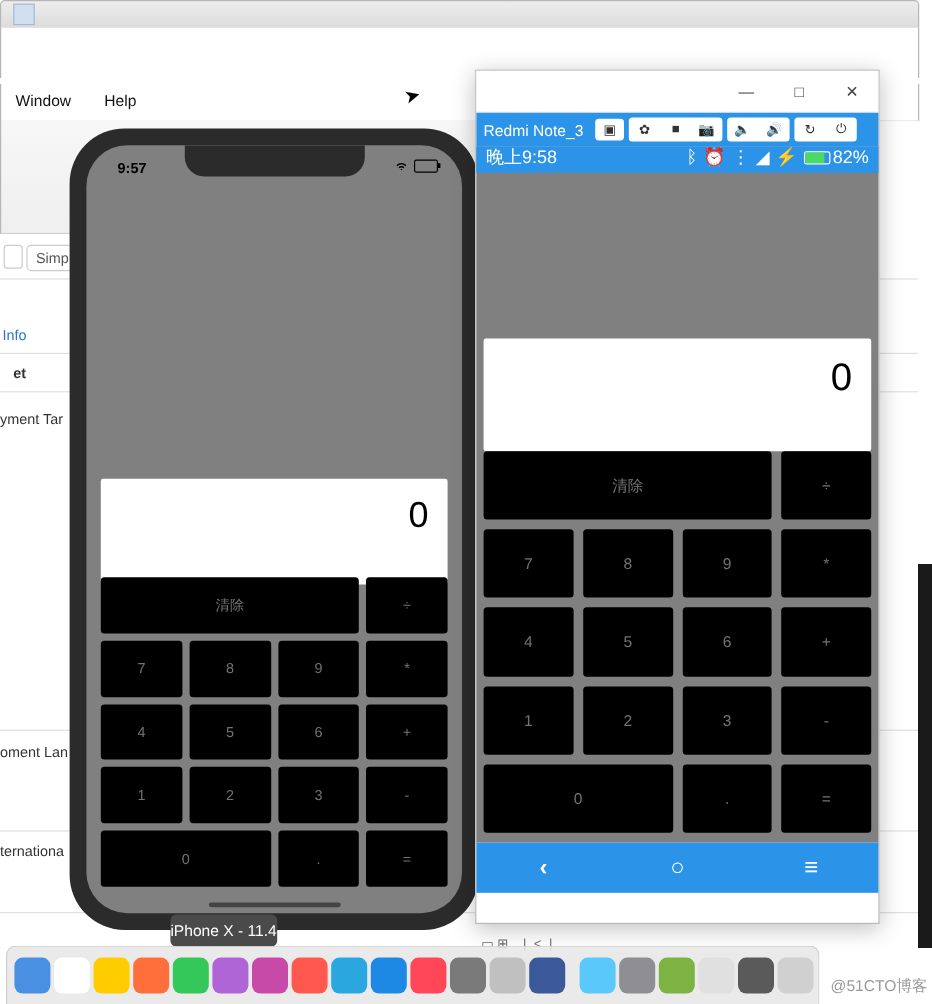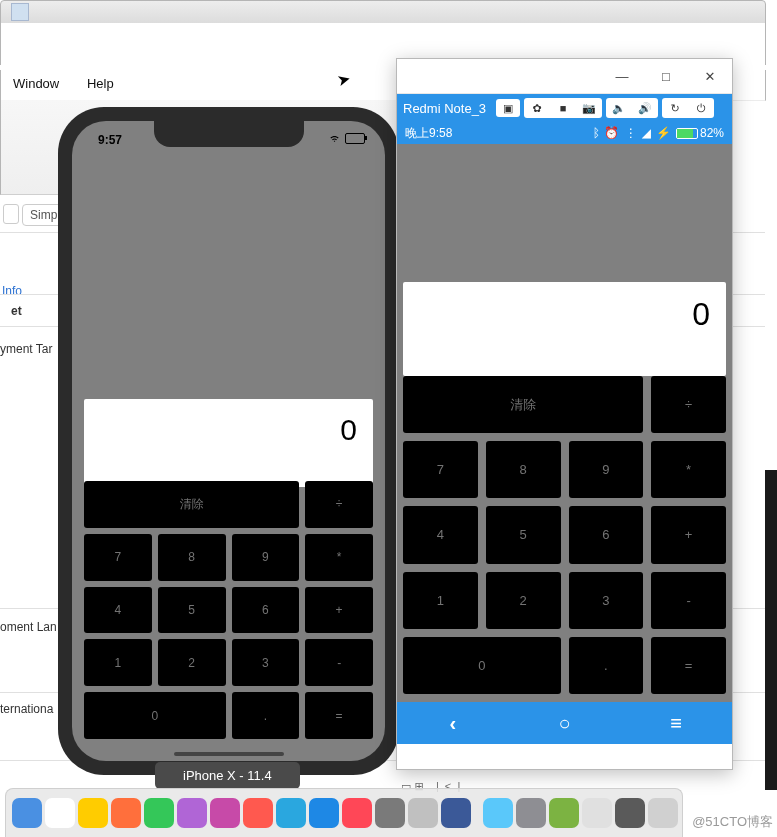--- a/index.html
+++ b/index.html
@@ -50,37 +50,37 @@
   .aw{position:absolute;left:396px;top:58px;width:335px;height:710px;background:#fff;border:1px solid #b8b8b8;box-shadow:0 4px 18px rgba(0,0,0,.25)}
   .aw-titlebar{height:34px;background:#fff;border-bottom:1px solid #e8e8e8;display:flex;justify-content:flex-end;align-items:center;gap:0}
   .aw-titlebar .tbtn{width:44px;height:34px;display:flex;align-items:center;justify-content:center;color:#444;font-size:13px}
   .aw-toolbar{height:28px;background:#2b93e8;display:flex;align-items:center;gap:4px;padding:0 6px}
   .aw-toolbar .devname{color:#fff;font-size:13px;flex:0 0 auto;margin-right:6px}
   .aw-toolbar .btn{background:#fff;border-radius:3px;height:18px;min-width:18px;padding:0 3px;display:flex;align-items:center;justify-content:center;font-size:11px;color:#333}
   .aw-toolbar .pair{display:flex;gap:2px;background:#fff;border-radius:3px;padding:1px}
   .aw-toolbar .pair .btn{background:#fff}
 
   .android-screen{position:relative;height:580px;background:#808080}
-  .and-status{height:22px;background:#2b93e8;color:#fff;font-size:12px;display:flex;align-items:center;justify-content:space-between;padding:0 8px}
+  .and-status{height:22px;background:#2b93e8;color:#fff;font-size:15px;display:flex;align-items:flex-start;justify-content:space-between;padding:0 8px}
   .and-status .r{display:flex;align-items:center;gap:5px}
   .and-batt{display:inline-flex;align-items:center;gap:2px}
   .and-batt .b{width:20px;height:9px;border:1px solid #fff;border-radius:2px;position:relative}
   .and-batt .b i{position:absolute;left:0;top:0;bottom:0;width:82%;background:#4cd964}
 
   .and-display{position:absolute;left:6px;right:6px;top:160px;height:66px;font-size:32px}
   .and-kb{position:absolute;left:6px;right:6px;top:254px;bottom:8px;grid-template-columns:repeat(4,1fr);grid-auto-rows:1fr;gap:8px}
   .and-kb .clear{grid-column:1/4}
   .and-kb .zero{grid-column:1/3}
   .and-kb .key{font-size:13px}
 
   .and-nav{height:42px;background:#2b93e8;display:flex;align-items:center;justify-content:space-around;color:#fff;font-size:20px}
   .and-nav .nbtn{width:50px;text-align:center}
 
   
-  .dev-label{position:absolute;left:155px;top:762px;background:#4a4a4a;color:#fff;font-size:13px;padding:6px 28px;border-radius:5px}
+  .dev-label{position:absolute;left:142px;top:762px;background:#4a4a4a;color:#fff;font-size:13px;padding:6px 0;border-radius:5px}
 
   
   .dock{position:absolute;left:5px;bottom:0;width:664px;height:48px;border-radius:8px 8px 0 0;background:rgba(230,230,230,.85);display:flex;align-items:center;gap:3px;padding:0 6px;border:1px solid #cfcfcf;border-bottom:none}
   .dock .app{width:30px;height:30px;border-radius:7px;flex:0 0 auto}
   .dock .sep{width:1px;height:32px;background:#bbb;margin:0 3px}
   .watermark{position:absolute;right:4px;bottom:6px;font-size:13px;color:#9a9a9a}
 
   
   .tiny{position:absolute;font-size:11px;color:#666}
 
@@ -98,21 +98,21 @@
 
   <div class="mac-menu">
     <span>Window</span>
     <span>Help</span>
   </div>
   <div class="cursor">➤</div>
 
   <div class="xc-toolbar"></div>
   <div class="xc-del"></div>
   <div class="xc-simp">Simp</div>
-  <div class="xc-lbl xc-link" style="left:2px;top:284px">Info</div>
+  <div class="xc-lbl xc-link" style="left:2px;top:272px">Info</div>
   <div class="xc-lbl xc-bold" style="left:11px;top:304px">et</div>
   <div class="xc-lbl" style="left:0;top:342px">yment Tar</div>
   <div class="xc-lbl" style="left:0;top:620px">oment Lan</div>
   <div class="xc-lbl" style="left:0;top:702px">ternationa</div>
   <div class="xc-blur" style="top:232px"></div>
   <div class="xc-blur" style="top:294px"></div>
   <div class="xc-blur" style="top:326px"></div>
   <div class="xc-blur" style="top:608px"></div>
   <div class="xc-blur" style="top:692px"></div>
   <div class="xc-blur" style="top:760px"></div>

